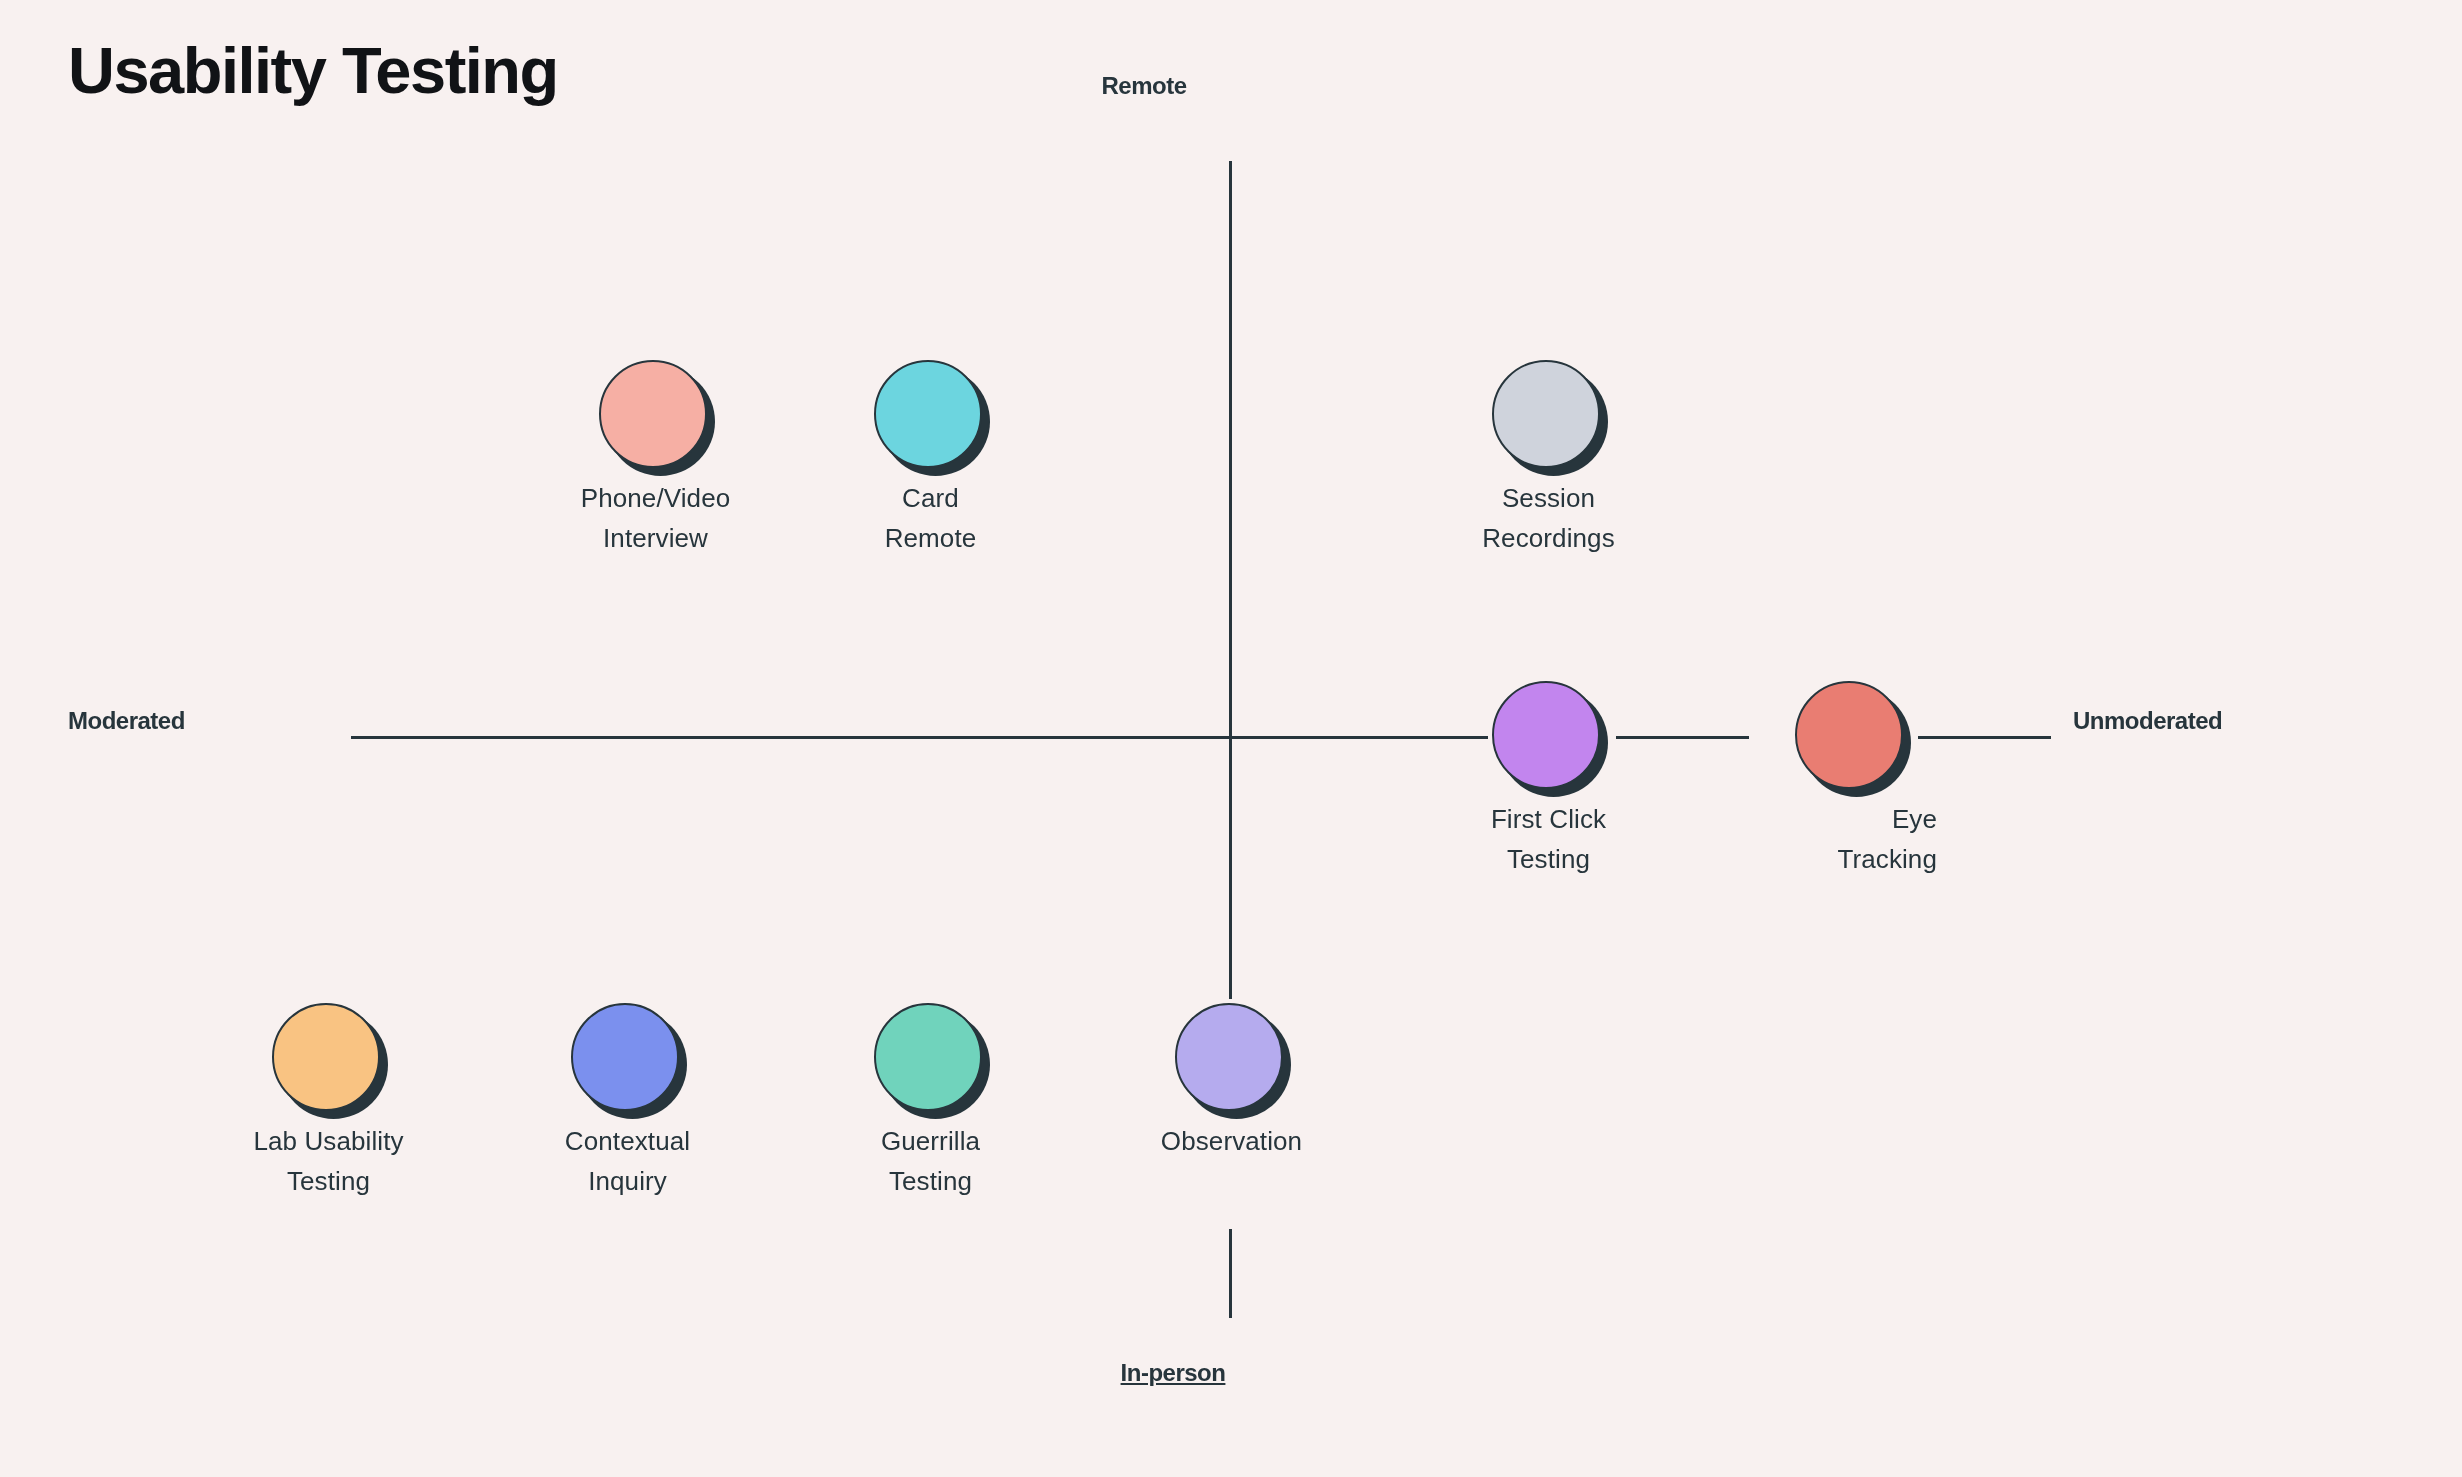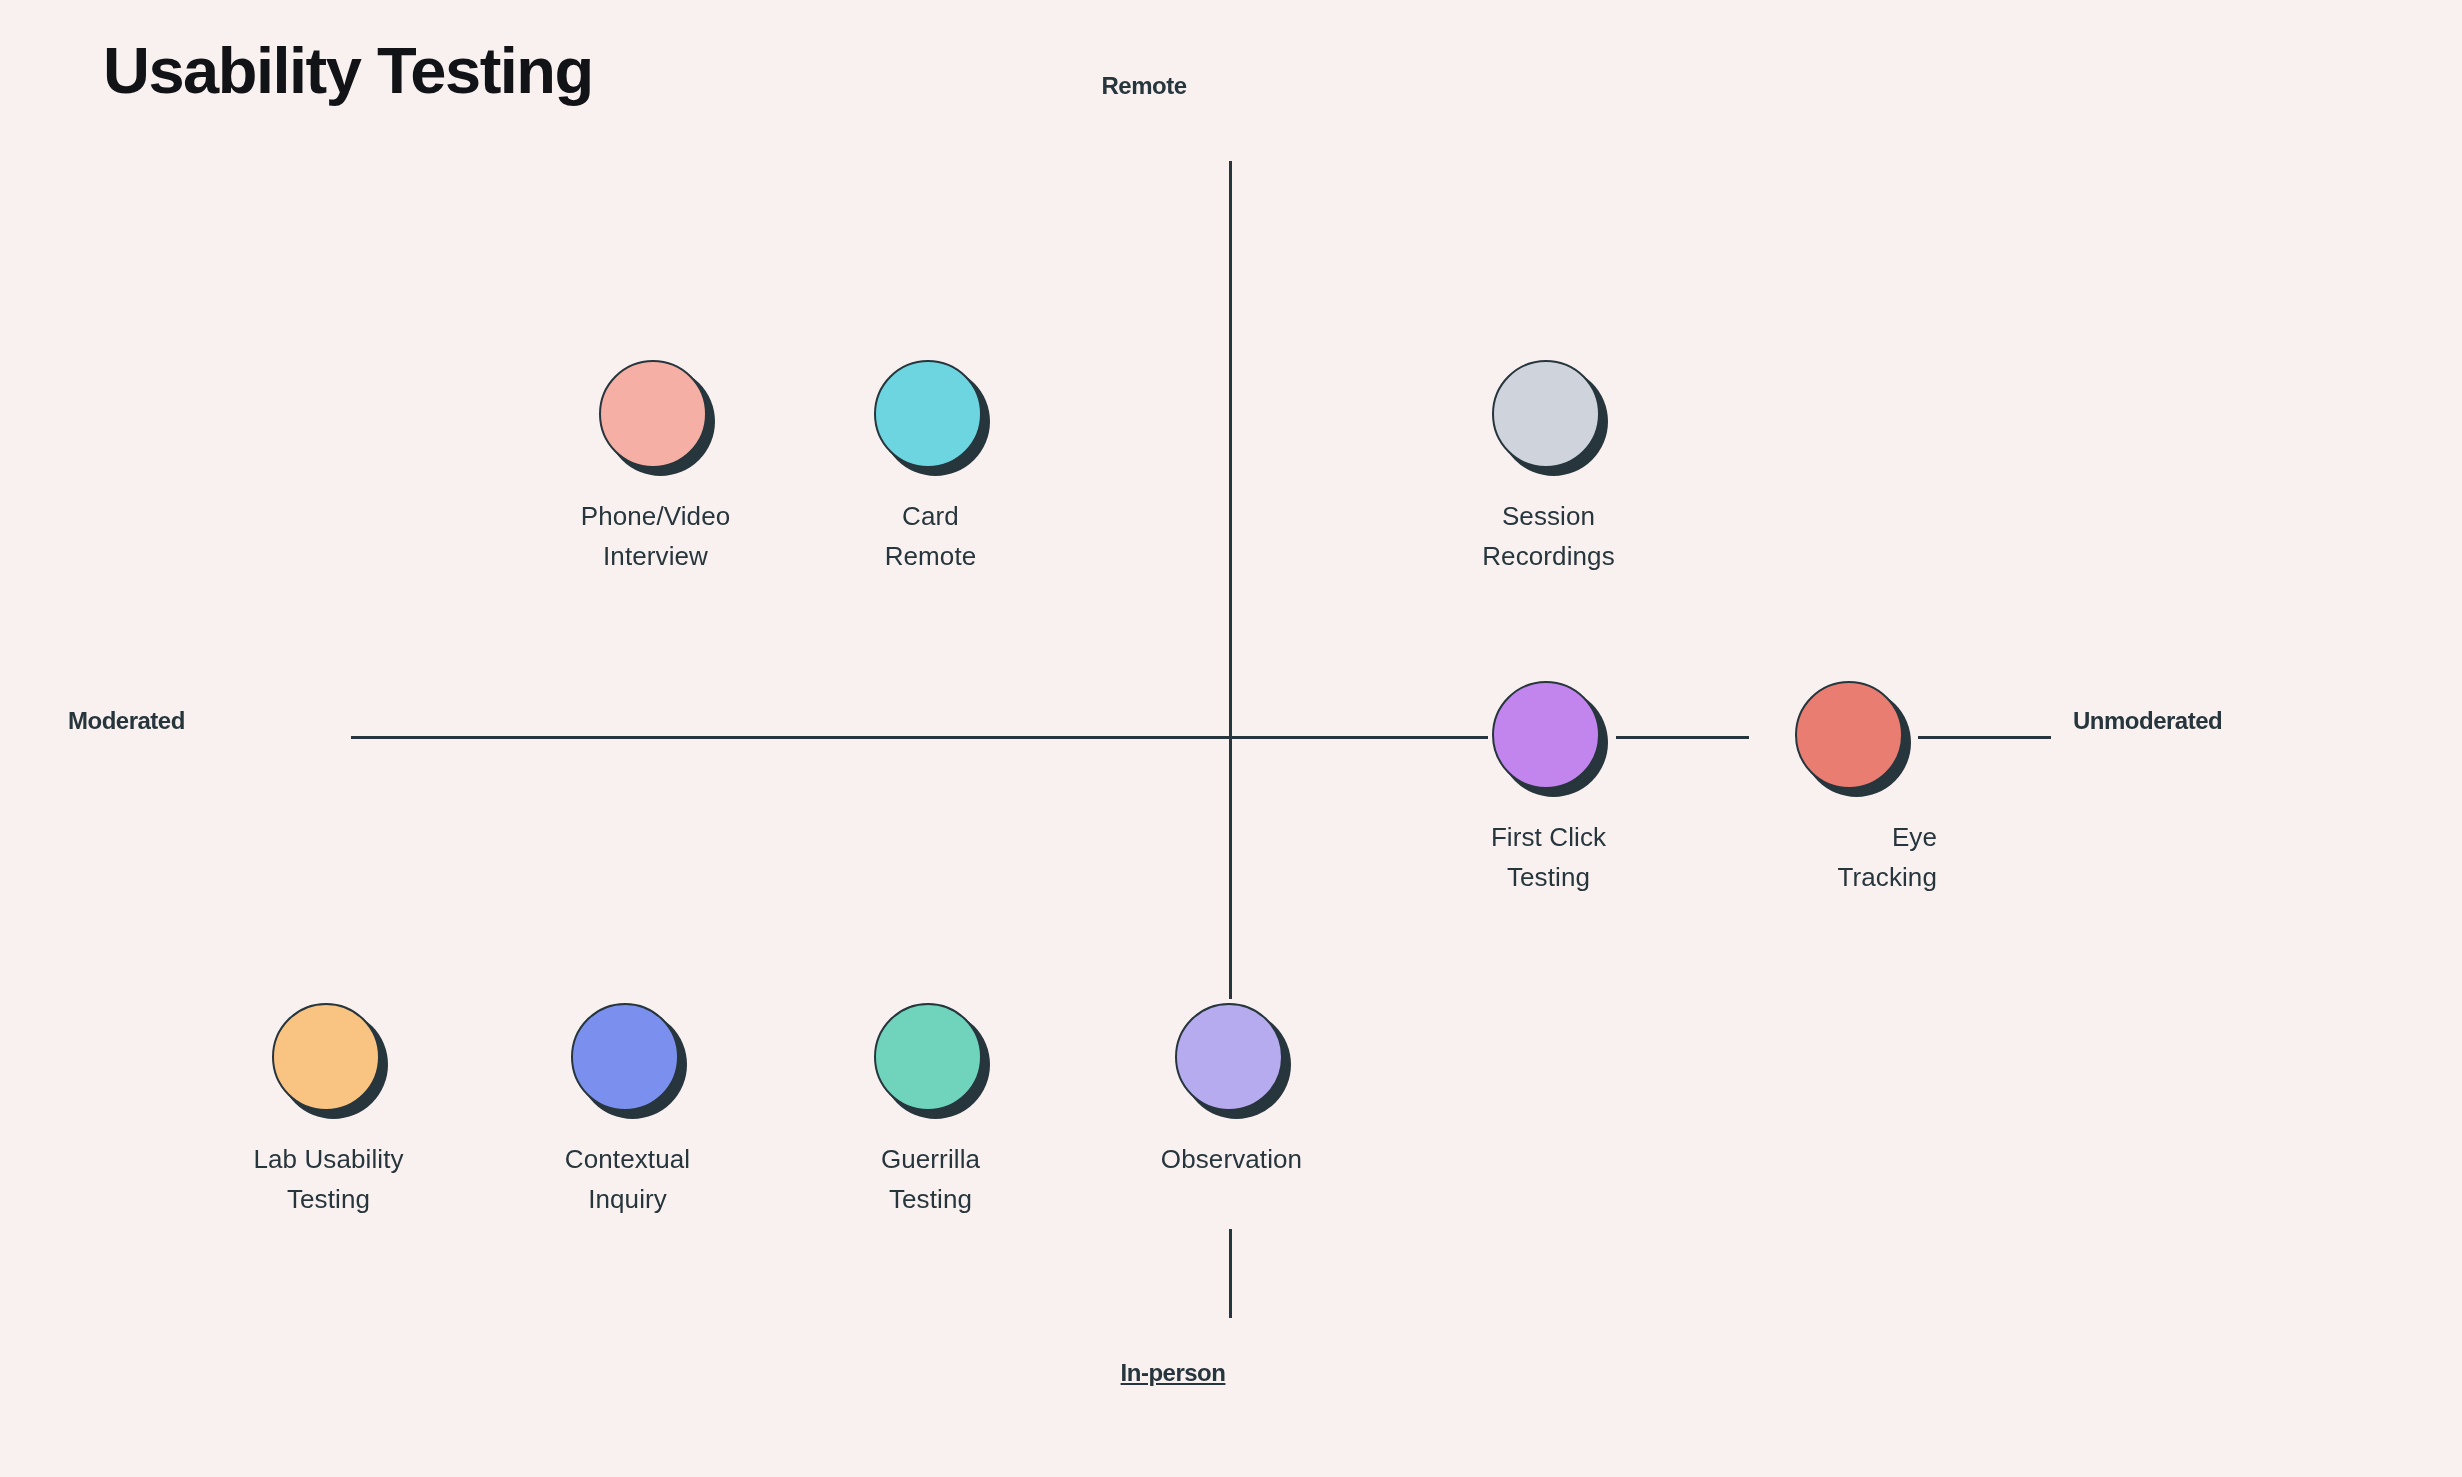--- a/index.html
+++ b/index.html
@@ -33,21 +33,20 @@
   .title-line {
     display: block;
     font-weight: 700;
     letter-spacing: -1.5px;
     line-height: 1.07;
     white-space: nowrap;
   }
   .title-line-1 {
     font-size: 65px;
     color: #111316;
-    margin-left: 35px;
   }
   .title-line-2 {
     font-size: 77px;
     color: #FA2B38;
     margin-top: 5.1px;
     letter-spacing: -2.1px;
   }
 
   
   .axis-seg {
@@ -93,21 +92,21 @@
     position: absolute;
     left: 3.4px;
     top: 3.4px;
     width: 104px;
     height: 104px;
     border-radius: 50%;
     border: 2.6px solid #27353C;
     box-sizing: content-box;
   }
   .node-label {
-    margin-top: 19px;
+    margin-top: 1px;
     font-size: 26px;
     font-weight: 400;
     color: #27353C;
     line-height: 1.55;
     letter-spacing: 0.1px;
   }
   .node-label span { display: block; }
 </style>
 </head>
 <body>

